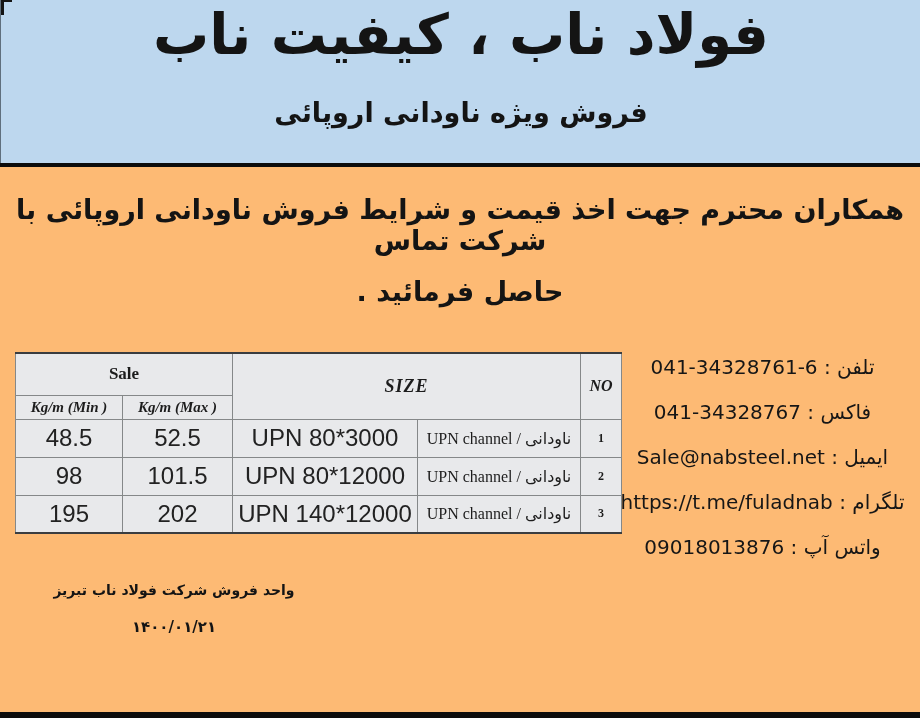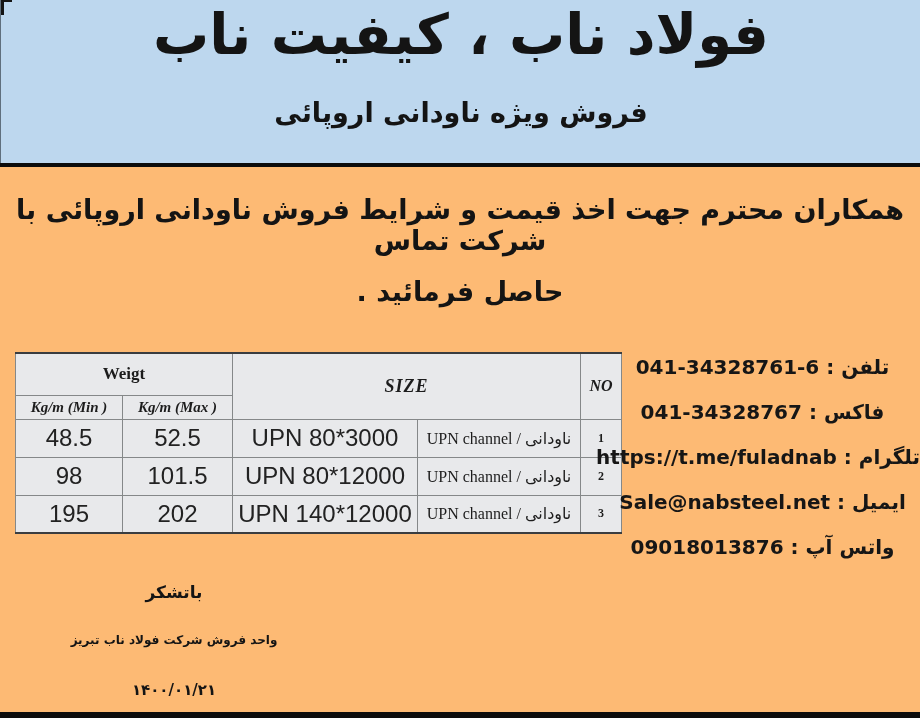--- a/index.html
+++ b/index.html
@@ -59,33 +59,33 @@
     font-size:16px; font-weight:bold; font-style:italic; color:#1c1c1c; }
   .td-num { font-family:"Liberation Sans","DejaVu Sans",sans-serif;
     font-size:24px; color:#222; }
   .td-size-name { font-family:"Liberation Sans","DejaVu Sans",sans-serif;
     font-size:24px; color:#222; text-align:left; padding-left:8px; }
   .td-type { font-family:"Liberation Serif","DejaVu Sans",serif;
     font-size:16px; font-weight:normal; color:#1c1c1c; direction:ltr; }
   .td-no { font-family:"Liberation Serif","DejaVu Serif",serif;
     font-size:12px; font-weight:bold; color:#1c1c1c; }
   
-  .contact { position:absolute; top:345px; right:0; width:315px;font-weight:bold; }
+  .contact { position:absolute; top:345px; right:0; width:315px; }
   .contact-line {
     height:45px; line-height:45px; text-align:center;
     direction:rtl; font-size:20px; color:#161616; white-space:nowrap;
   }
   .contact-line .val { direction:ltr; unicode-bidi:embed; }
   
   .footer {
     position:absolute; top:582px; left:15px; width:318px;
     text-align:center; direction:rtl; font-weight:bold; color:#141414;
   }
   .footer-thanks { font-size:17px; margin-bottom:31px; }
-  .footer-unit   { font-size:12px; margin-bottom:34px; }
+  .footer-unit   { font-size:14px; margin-bottom:20px; }
   .footer-date   { font-size:15px; }
   
   .bottom-bar {
     position:absolute; bottom:0; left:0; width:920px; height:6px;
     background:#0c0c0c;
   }
 </style>
 </head>
 <body>
 
@@ -104,21 +104,21 @@
   <table class="products-table">
     <colgroup>
       <col style="width:107px">
         <col style="width:110px">
         <col style="width:185px">
         <col style="width:163px">
         <col style="width:41px">
     </colgroup>
     <tbody>
       <tr class="hrow1">
-        <th colspan="2" class="th-weight">Weigt</th>
+        <th colspan="2" class="th-weight">Sale</th>
         <th colspan="2" rowspan="2" class="th-size">SIZE</th>
         <th rowspan="2" class="th-no">NO</th>
       </tr>
       <tr class="hrow2">
         <th class="th-sub">Kg/m (Min )</th>
         <th class="th-sub">Kg/m (Max )</th>
       </tr>
       <tr class="drow">
         <td class="td-num">48.5</td>
         <td class="td-num">52.5</td>
@@ -139,25 +139,24 @@
         <td class="td-size-name">UPN 140*12000</td>
         <td class="td-type">UPN channel / ناودانی</td>
         <td class="td-no">3</td>
       </tr>
     </tbody>
   </table>
 
   <div class="contact">
     <div class="contact-line"><span>تلفن</span><span> : </span><span class="val">041-34328761-6</span></div>
     <div class="contact-line"><span>فاکس</span><span> : </span><span class="val">041-34328767</span></div>
+    <div class="contact-line"><span>ایمیل</span><span> : </span><span class="val">Sale@nabsteel.net</span></div>
     <div class="contact-line"><span>تلگرام</span><span> : </span><span class="val">https://t.me/fuladnab</span></div>
-    <div class="contact-line"><span>ایمیل</span><span> : </span><span class="val">Sale@nabsteel.net</span></div>
     <div class="contact-line"><span>واتس آپ</span><span> : </span><span class="val">09018013876</span></div>
   </div>
 
   <div class="footer">
-    <div class="footer-thanks">باتشکر</div>
     <div class="footer-unit">واحد فروش شرکت فولاد ناب تبریز</div>
     <div class="footer-date">۱۴۰۰/۰۱/۲۱</div>
   </div>
 
   <div class="bottom-bar"></div>
 </div>
 
 </body></html>

